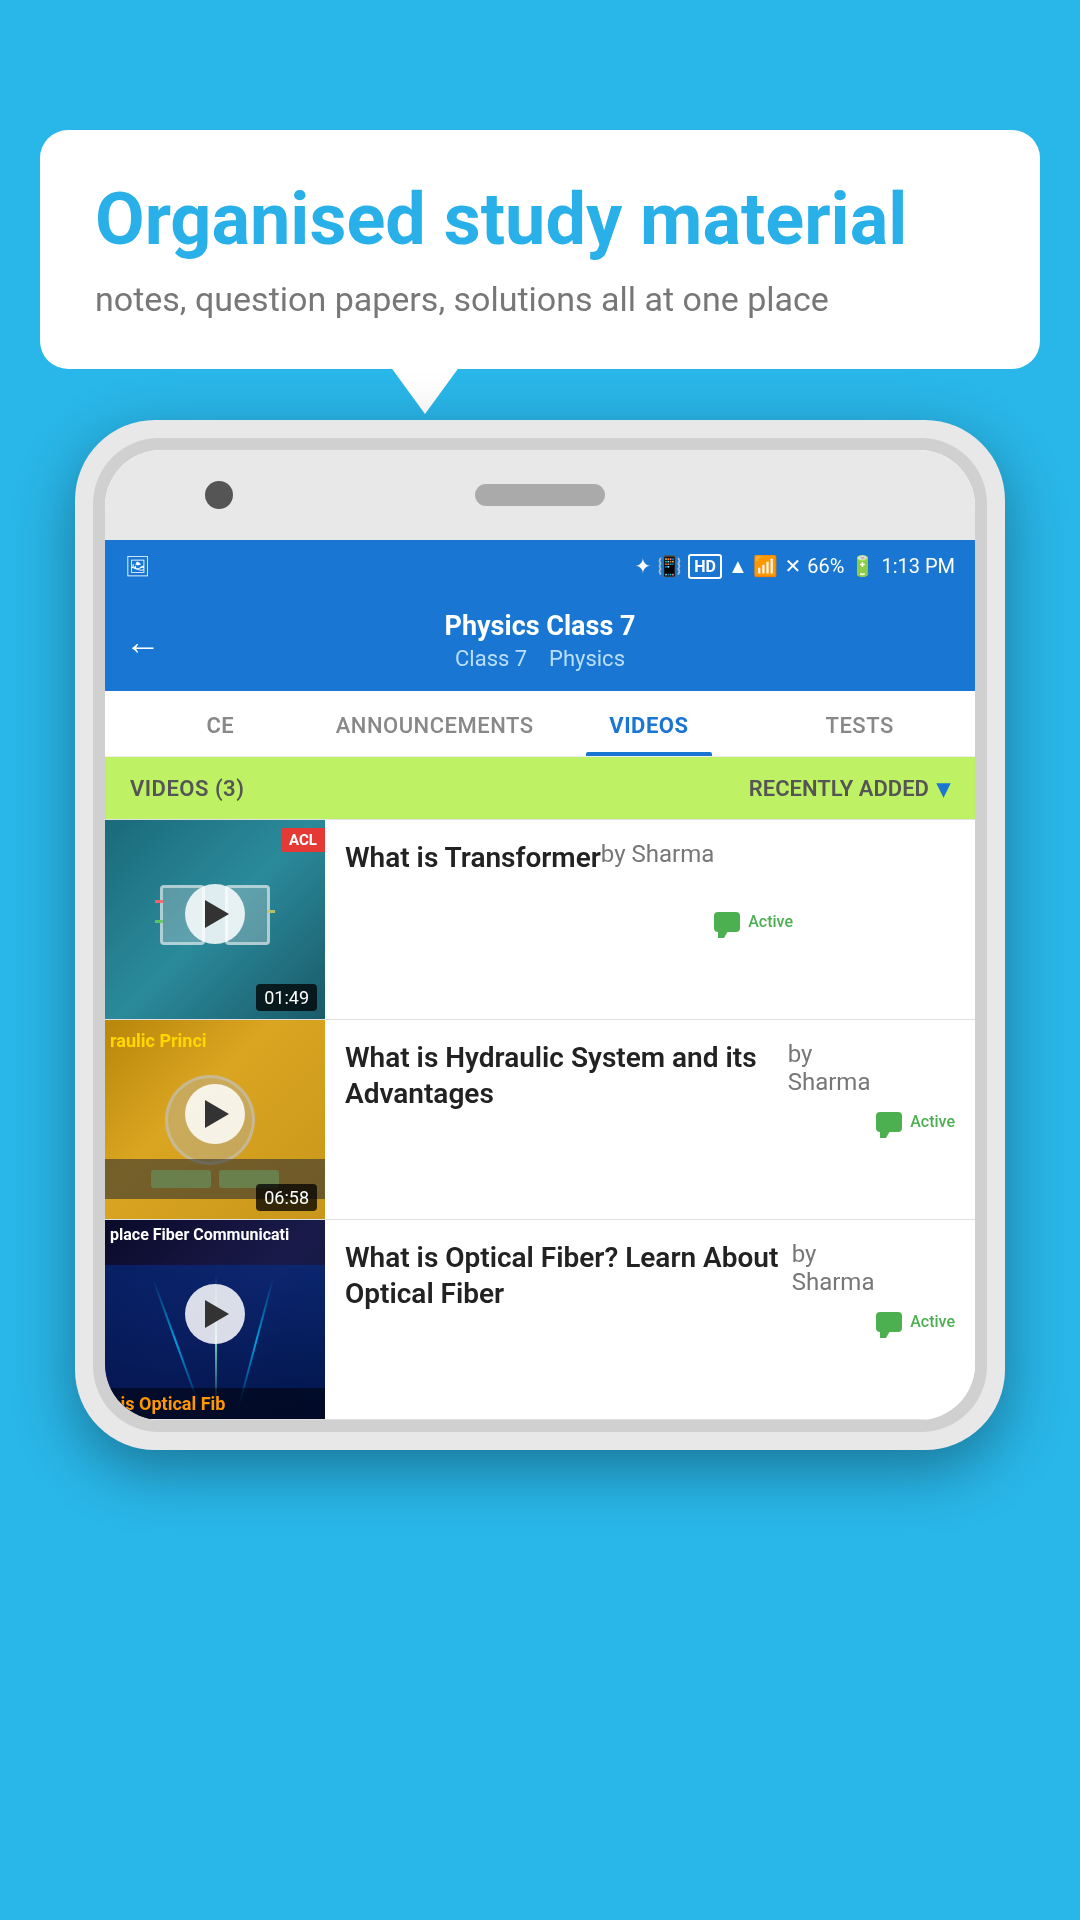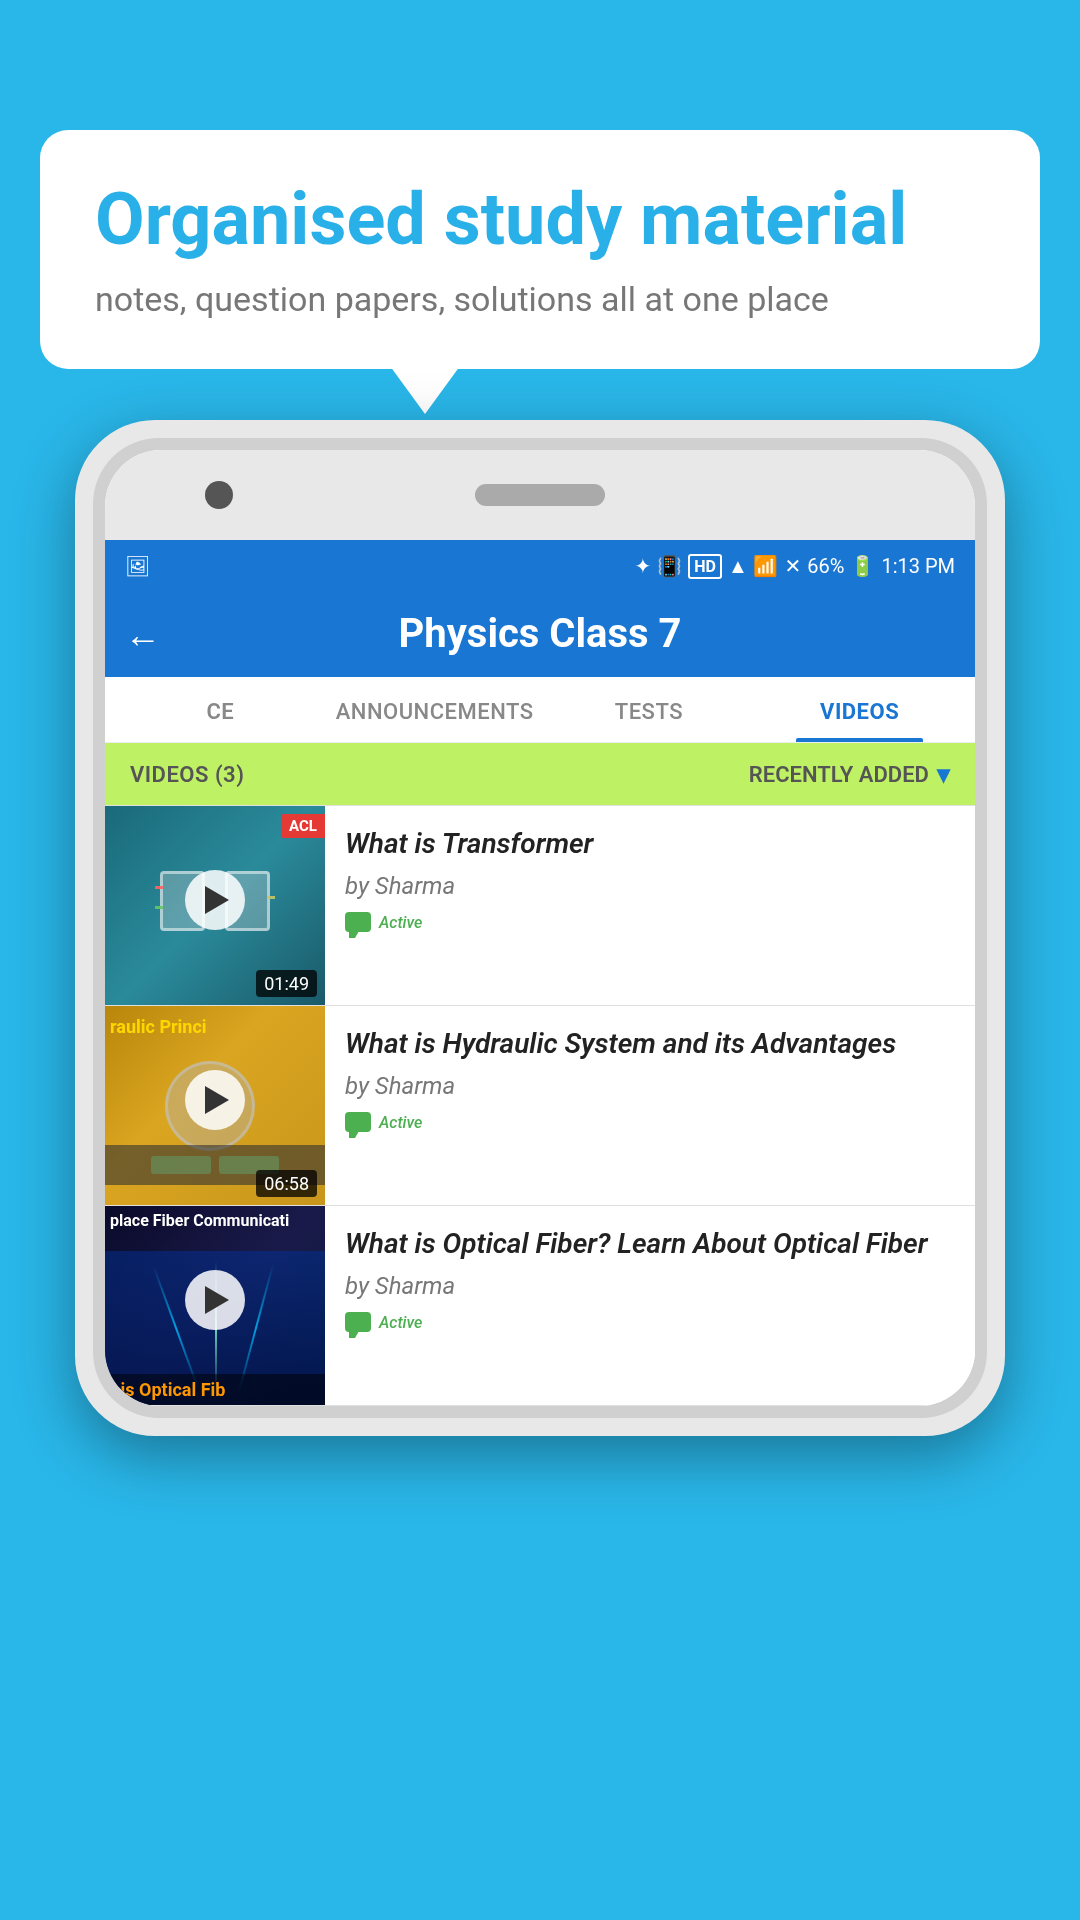--- a/index.html
+++ b/index.html
@@ -150,21 +150,21 @@
     .back-arrow {
       position: absolute;
       left: 20px;
       top: 50%;
       transform: translateY(-50%);
       font-size: 36px;
       color: white;
     }
 
     .header-title {
-      font-size: 40px;
+      font-size: 27px;
       font-weight: 700;
       color: white;
     }
 
     .header-subtitle {
       font-size: 22px;
       color: #bbdefb;
       margin-top: 4px;
     }
 
@@ -310,23 +310,22 @@
 
     .thumbnail-text-yellow {
       color: #FFD700;
       font-size: 18px;
     }
 
     .video-info {
       flex: 1;
       padding: 20px 20px 16px;
       display: flex;
-      flex-direction: column;
+      flex-direction: row;
       justify-content: flex-start;
-      font-style: italic;
     }
 
     .video-title {
       font-size: 28px;
       font-weight: 600;
       color: #222;
       line-height: 1.3;
       margin-bottom: 10px;
     }
 
@@ -443,27 +442,32 @@
             <span>✕</span>
             <span>66%</span>
             <span>🔋</span>
             <span>1:13 PM</span>
           </div>
         </div>
 
         <div class="app-header">
           <div class="back-arrow">←</div>
           <div class="header-title">Physics Class 7</div>
+          <div class="header-subtitle">
+            <span>Class 7</span>
+            &nbsp;&nbsp;
+            <span>Physics</span>
+          </div>
         </div>
 
         <div class="tabs-bar">
           <div class="tab tab-ce">CE</div>
           <div class="tab">ANNOUNCEMENTS</div>
+          <div class="tab active">VIDEOS</div>
           <div class="tab">TESTS</div>
-          <div class="tab active">VIDEOS</div>
         </div>
 
         <div class="filter-bar">
           <span class="videos-count">VIDEOS (3)</span>
           <span class="sort-label">
             <span>RECENTLY ADDED</span>
             <span style="color:#1976d2;font-size:26px;">▾</span>
           </span>
         </div>
 

